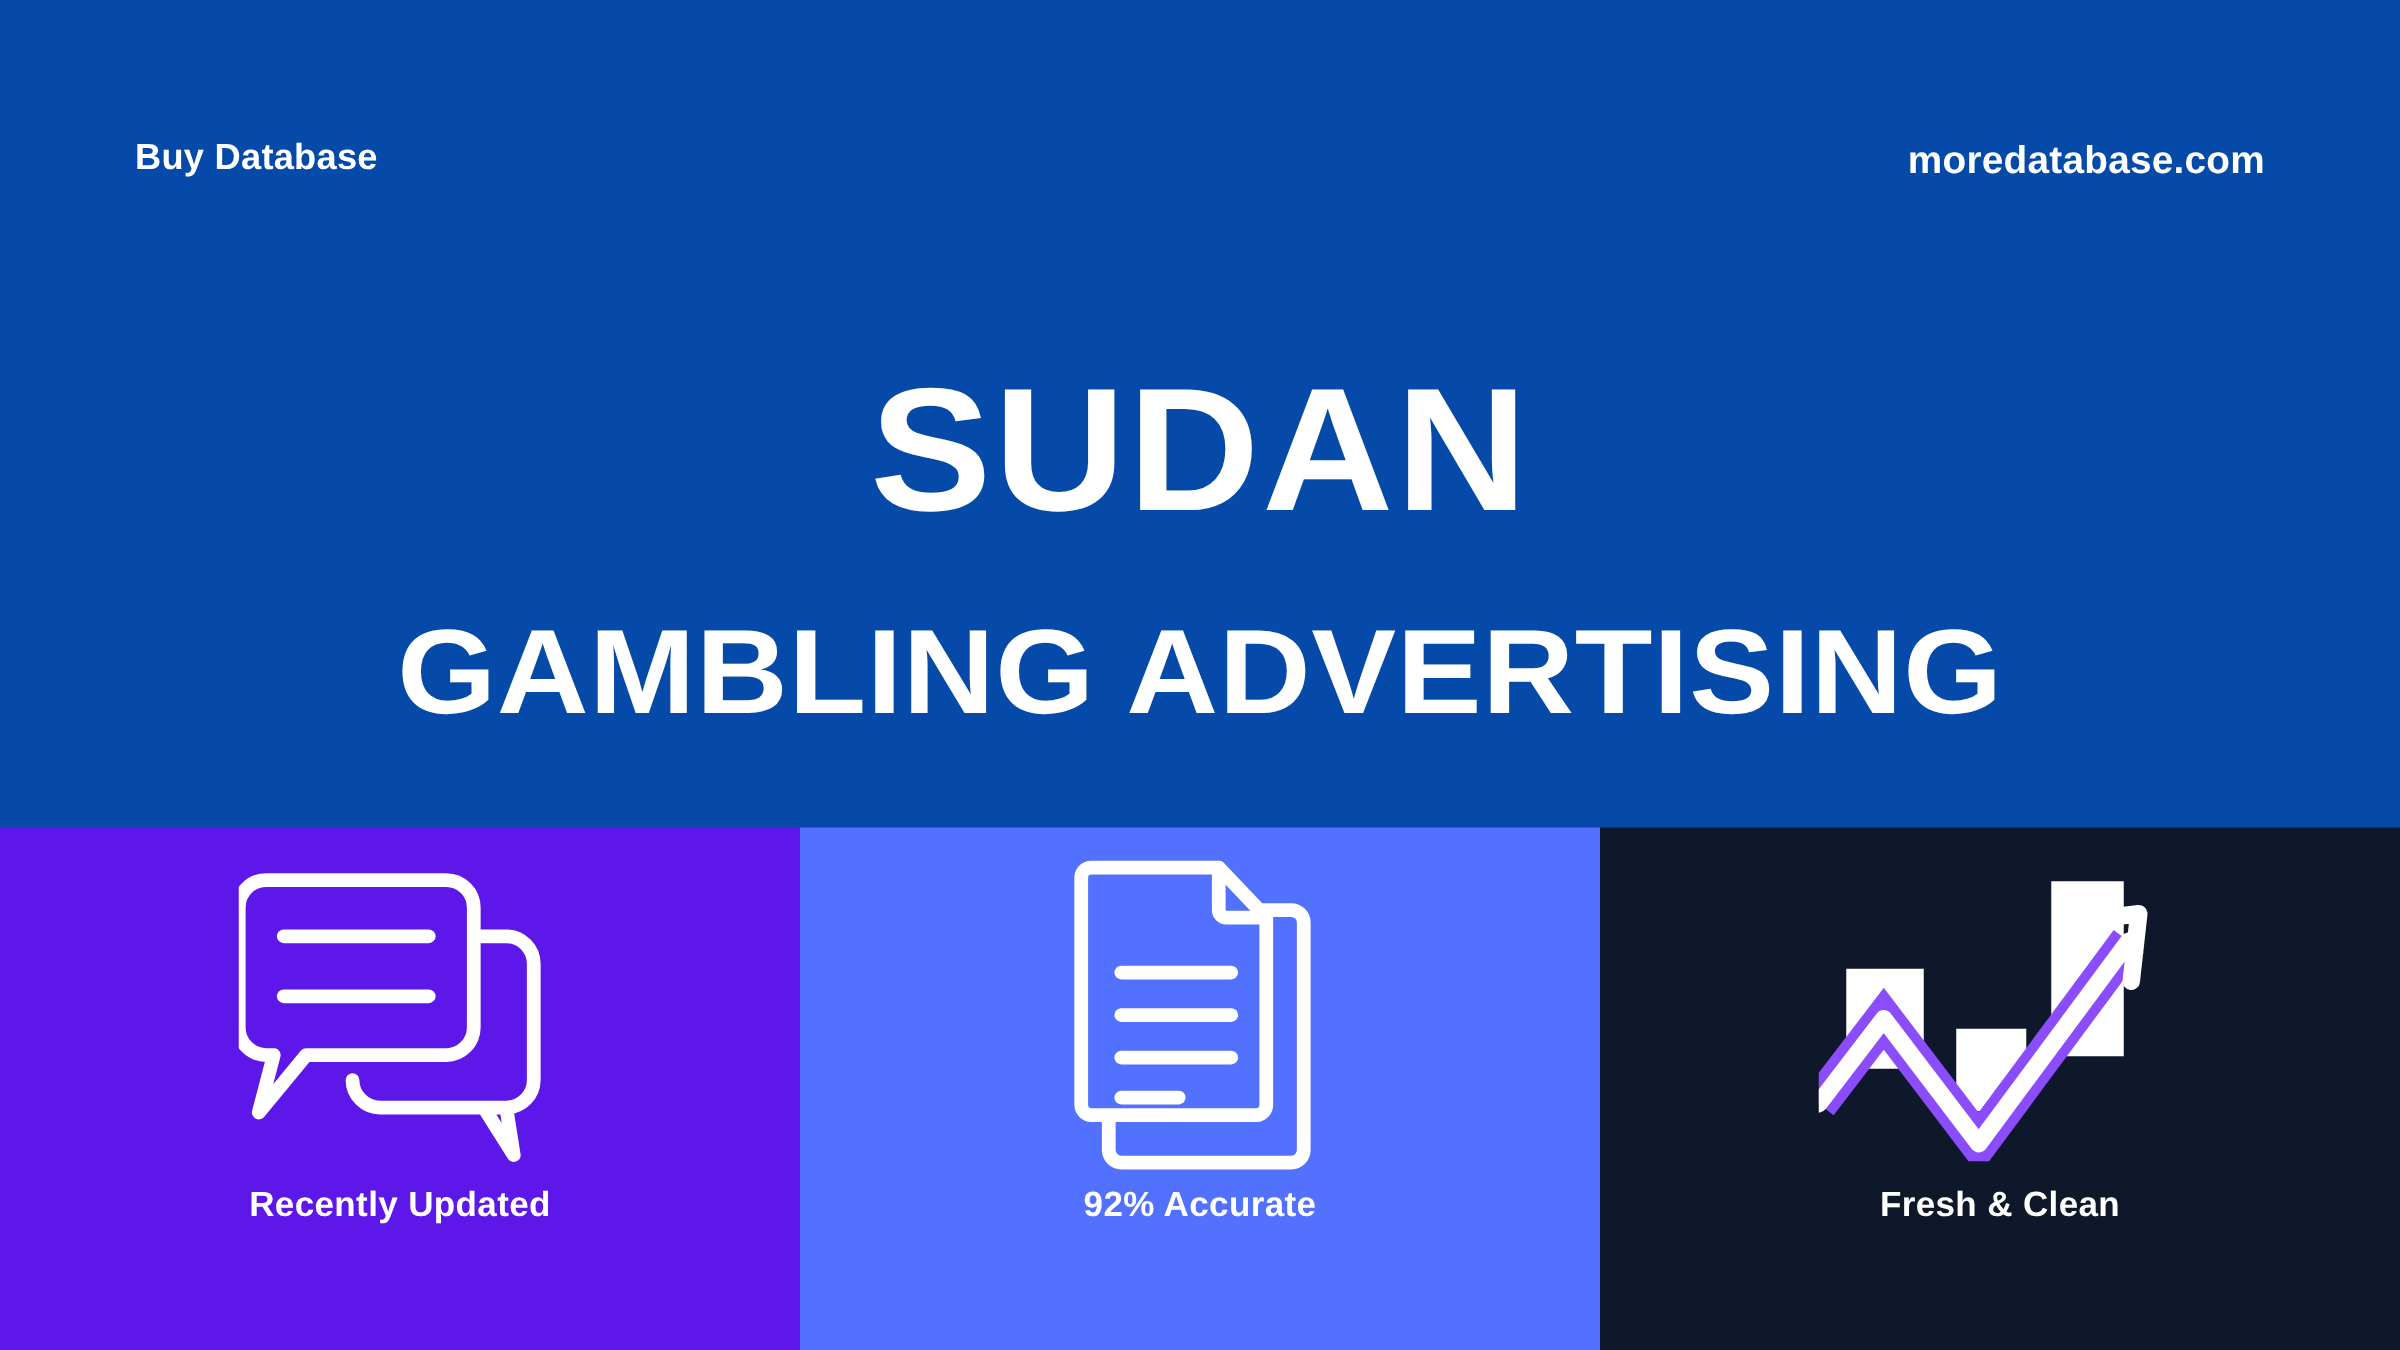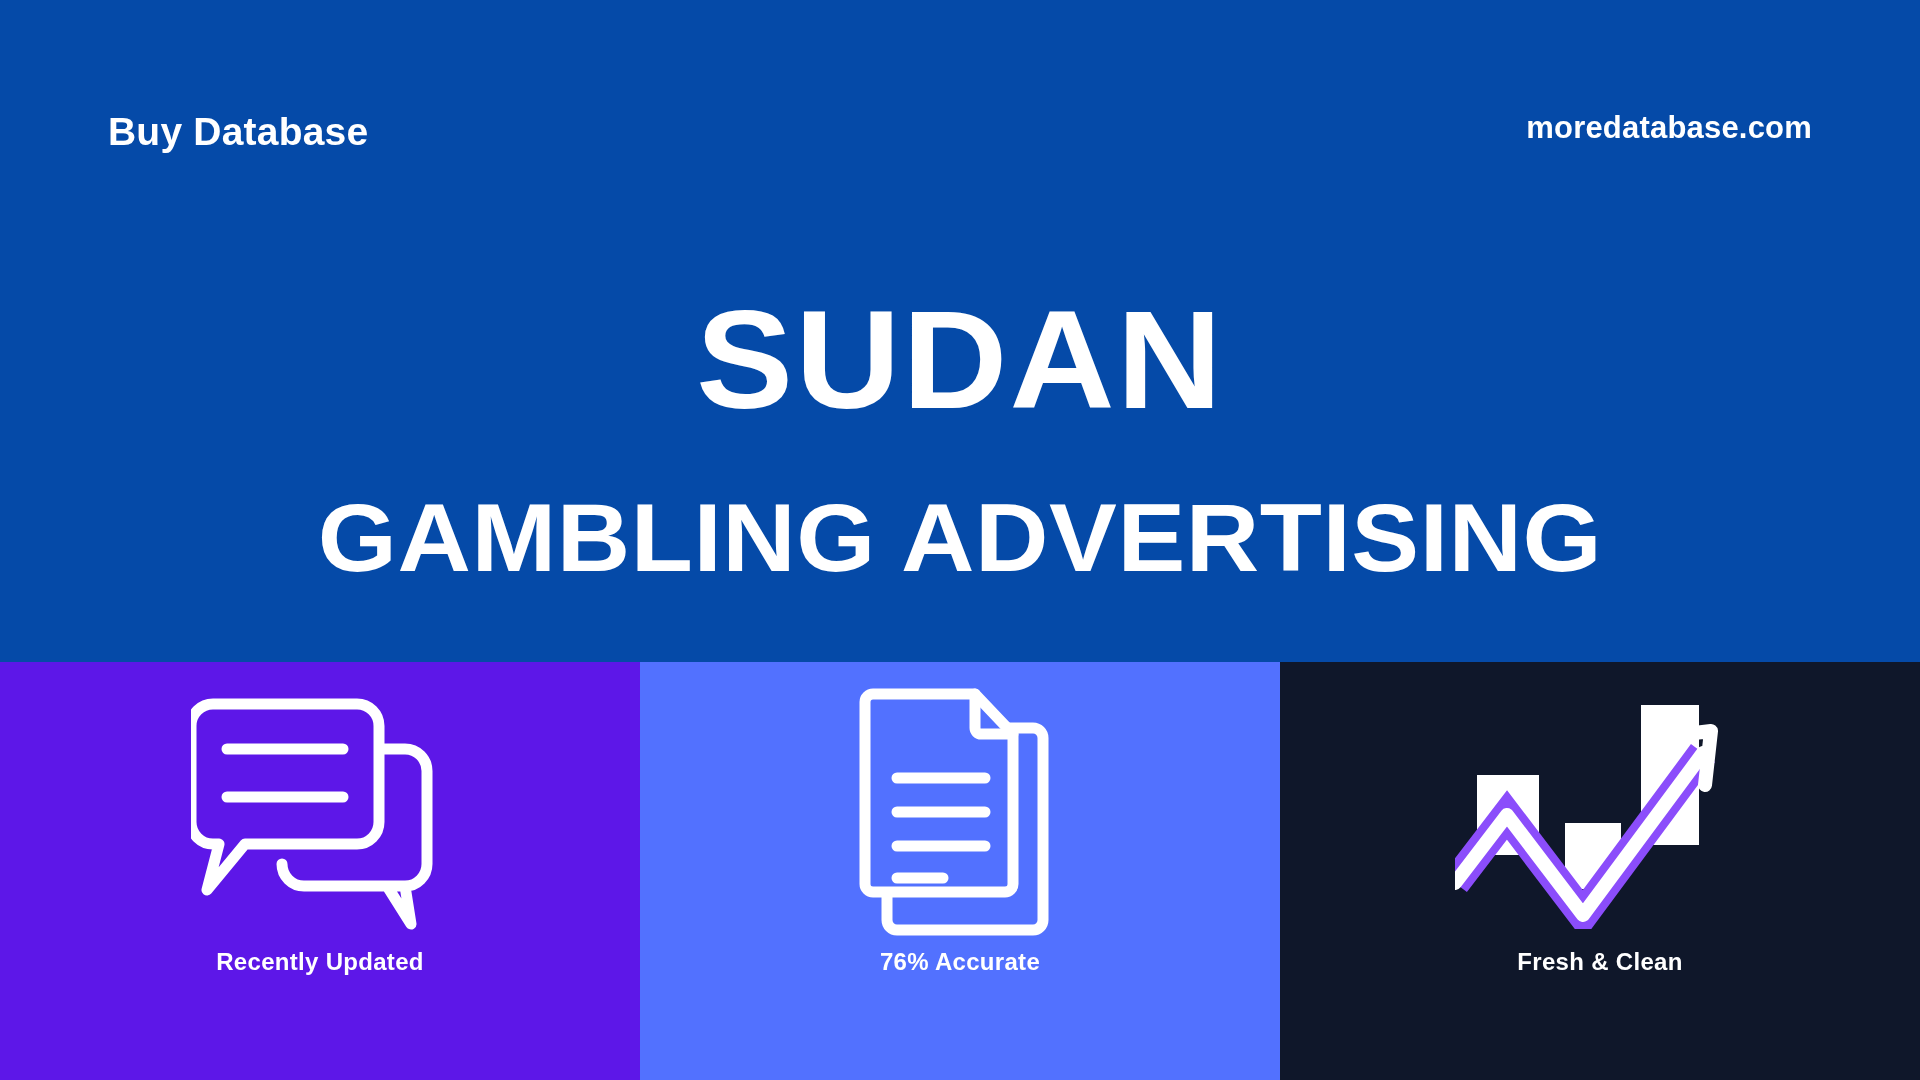--- a/index.html
+++ b/index.html
@@ -27,21 +27,21 @@
     top: 0;
     width: 1920px;
     height: 662px;
     background: #054aa8;
   }
 
   #brand {
     position: absolute;
     left: 108px;
     top: 110px;
-    font-size: 39px;
+    font-size: 29px;
     font-weight: bold;
     color: #ffffff;
     letter-spacing: 0.2px;
     white-space: nowrap;
   }
 
   #site {
     position: absolute;
     right: 108px;
     top: 110px;
@@ -106,21 +106,21 @@
   .panel-icon {
     margin-top: 20px;
     height: 262px;
     display: flex;
     align-items: center;
     justify-content: center;
   }
 
   .panel-label {
     margin-top: 4px;
-    font-size: 24px;
+    font-size: 28px;
     font-weight: bold;
     color: #ffffff;
     letter-spacing: 0.3px;
     white-space: nowrap;
   }
 </style>
 </head>
 <body>
 
 <div id="banner">
@@ -163,21 +163,21 @@
           <path d="M16 6 H118 L156 46 V196 a8 8 0 0 1 -8 8 H16 a8 8 0 0 1 -8 -8 V14 a8 8 0 0 1 8 -8 Z" stroke="#ffffff" stroke-width="11" stroke-linejoin="round" fill="#5271ff"></path>
 
           <path d="M118 6 V40 a6 6 0 0 0 6 6 H156" stroke="#ffffff" stroke-width="11" stroke-linejoin="round" stroke-linecap="round" fill="none"></path>
 
           <line x1="40" y1="90" x2="128" y2="90" stroke="#ffffff" stroke-width="11" stroke-linecap="round"></line>
           <line x1="40" y1="124" x2="128" y2="124" stroke="#ffffff" stroke-width="11" stroke-linecap="round"></line>
           <line x1="40" y1="158" x2="128" y2="158" stroke="#ffffff" stroke-width="11" stroke-linecap="round"></line>
           <line x1="40" y1="190" x2="86" y2="190" stroke="#ffffff" stroke-width="11" stroke-linecap="round"></line>
         </svg>
       </div>
-      <div class="panel-label">76% Accurate</div>
+      <div class="panel-label">92% Accurate</div>
     </div>
 
     <div class="panel" style="background:#0f172a;">
         <div class="panel-icon">
         <svg width="290" height="232" viewBox="0 0 290 232" fill="none" aria-hidden="true">
 
           <rect x="22" y="78" width="62" height="80" fill="#ffffff"></rect>
           <rect x="110" y="126" width="56" height="66" fill="#ffffff"></rect>
           <rect x="186" y="8" width="58" height="140" fill="#ffffff"></rect>
 

